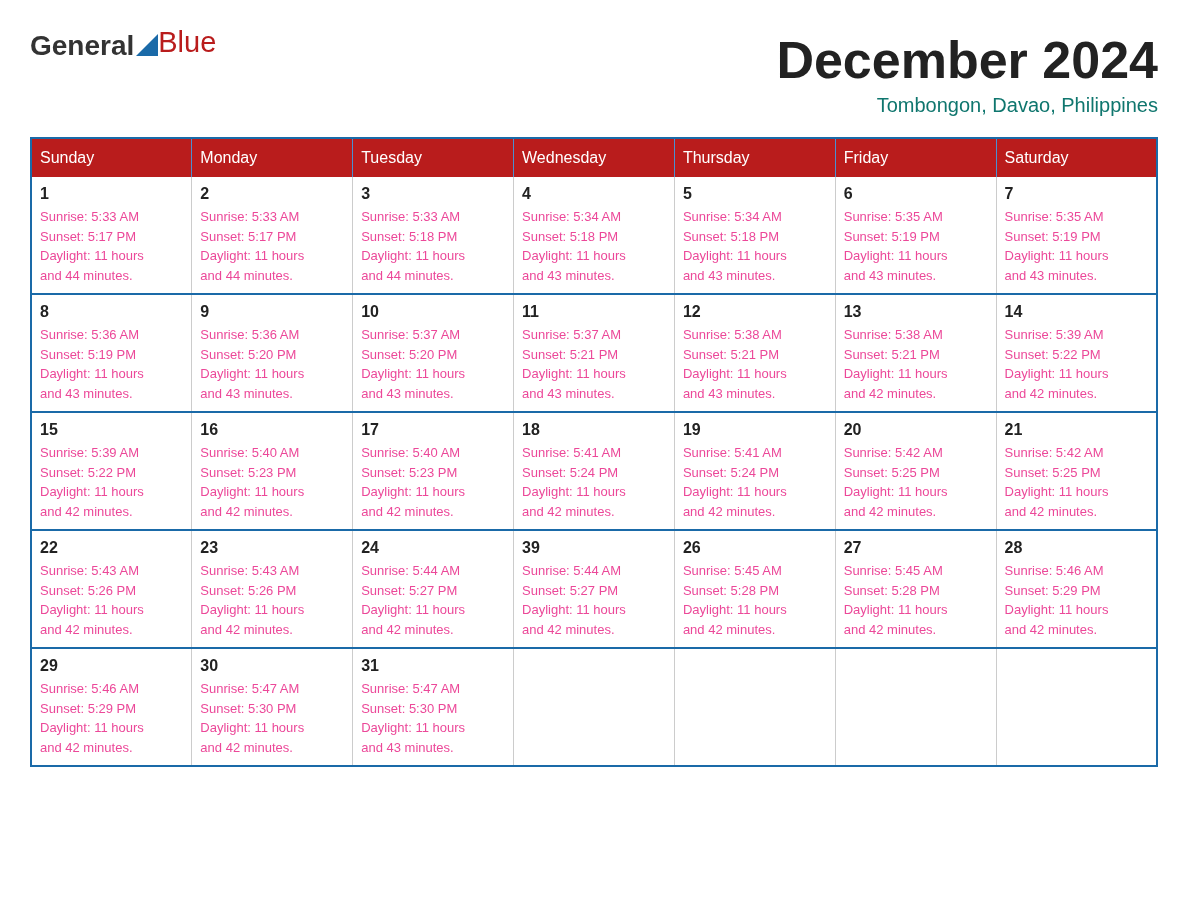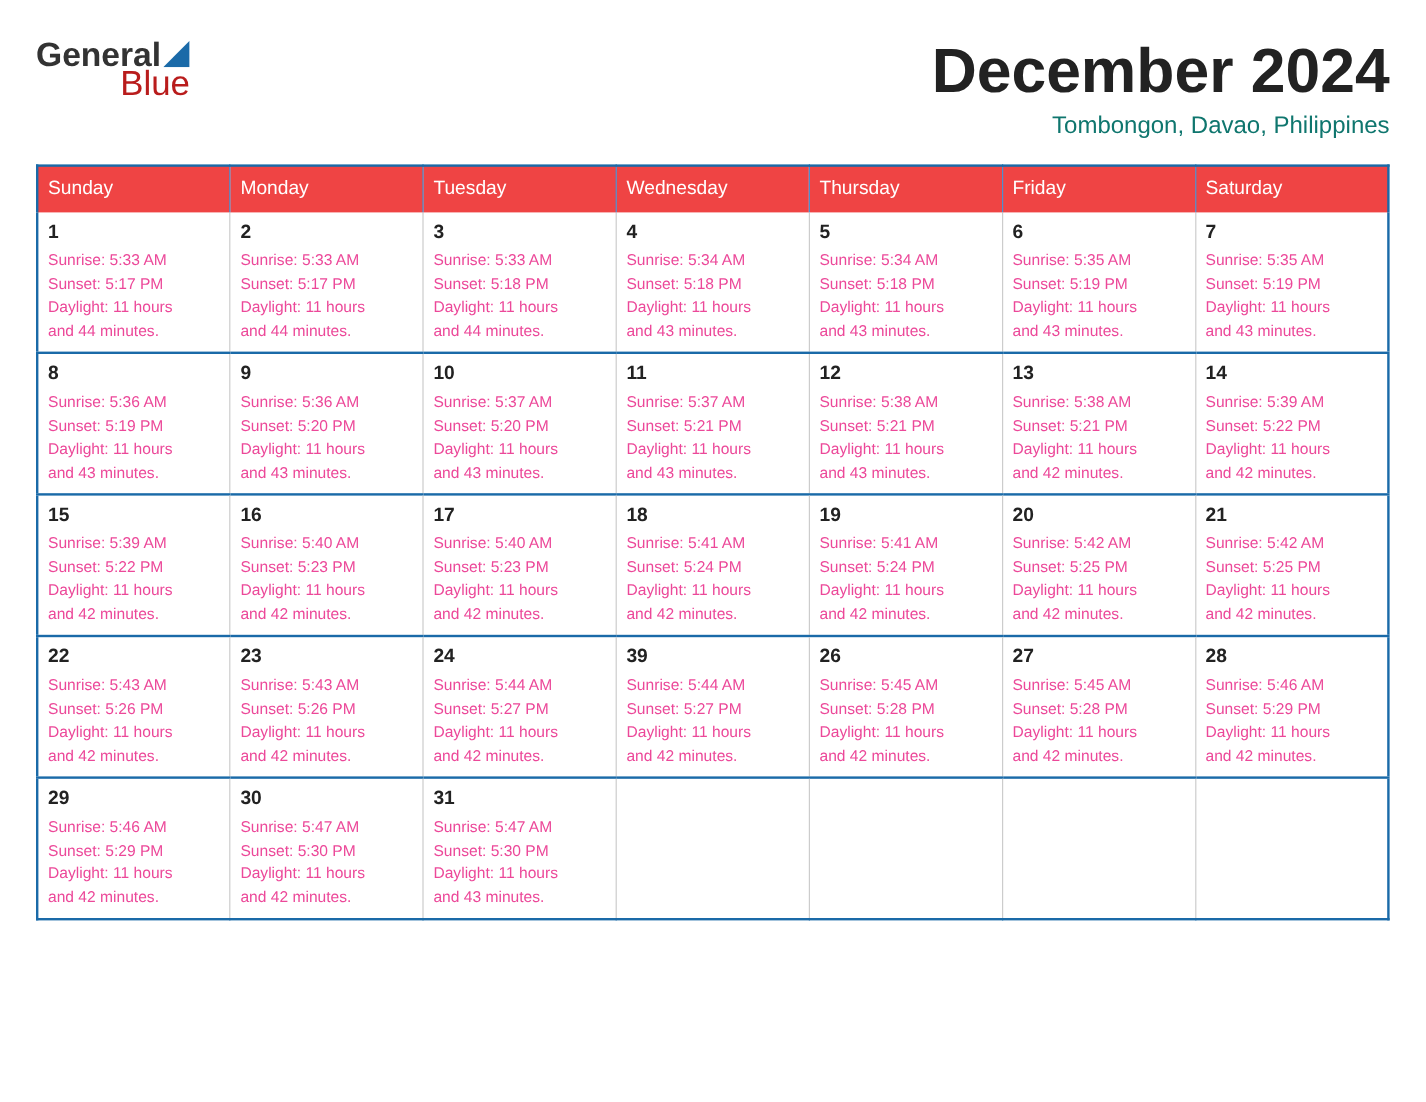--- a/index.html
+++ b/index.html
@@ -11,22 +11,22 @@
       min-height: 918px;
     }
     .header {
       display: flex;
       justify-content: space-between;
       align-items: flex-start;
       margin-bottom: 20px;
     }
     .logo {
       display: flex;
-      flex-direction: column;
-      align-items: flex-end;
+      flex-direction: row;
+      align-items: center;
     }
     .logo-text-general {
       font-size: 28px;
       font-weight: bold;
       color: #333;
     }
     .logo-text-blue {
       font-size: 29px;
       font-weight: normal;
       color: #b91c1c;
@@ -45,21 +45,21 @@
       font-size: 20px;
       color: #0f766e;
       margin-top: 4px;
     }
     .calendar {
       width: 100%;
       border-collapse: collapse;
       border: 2px solid #1a6aa8;
     }
     .calendar thead tr th {
-      background-color: #ef4444;
+      background-color: #b91c1c;
       color: #fff;
       padding: 10px 8px;
       font-size: 16px;
       font-weight: normal;
       text-align: left;
       border-right: 1px solid #4a90d0;
     }
     .calendar thead tr th:last-child {
       border-right: none;
       margin-left: 48px;

